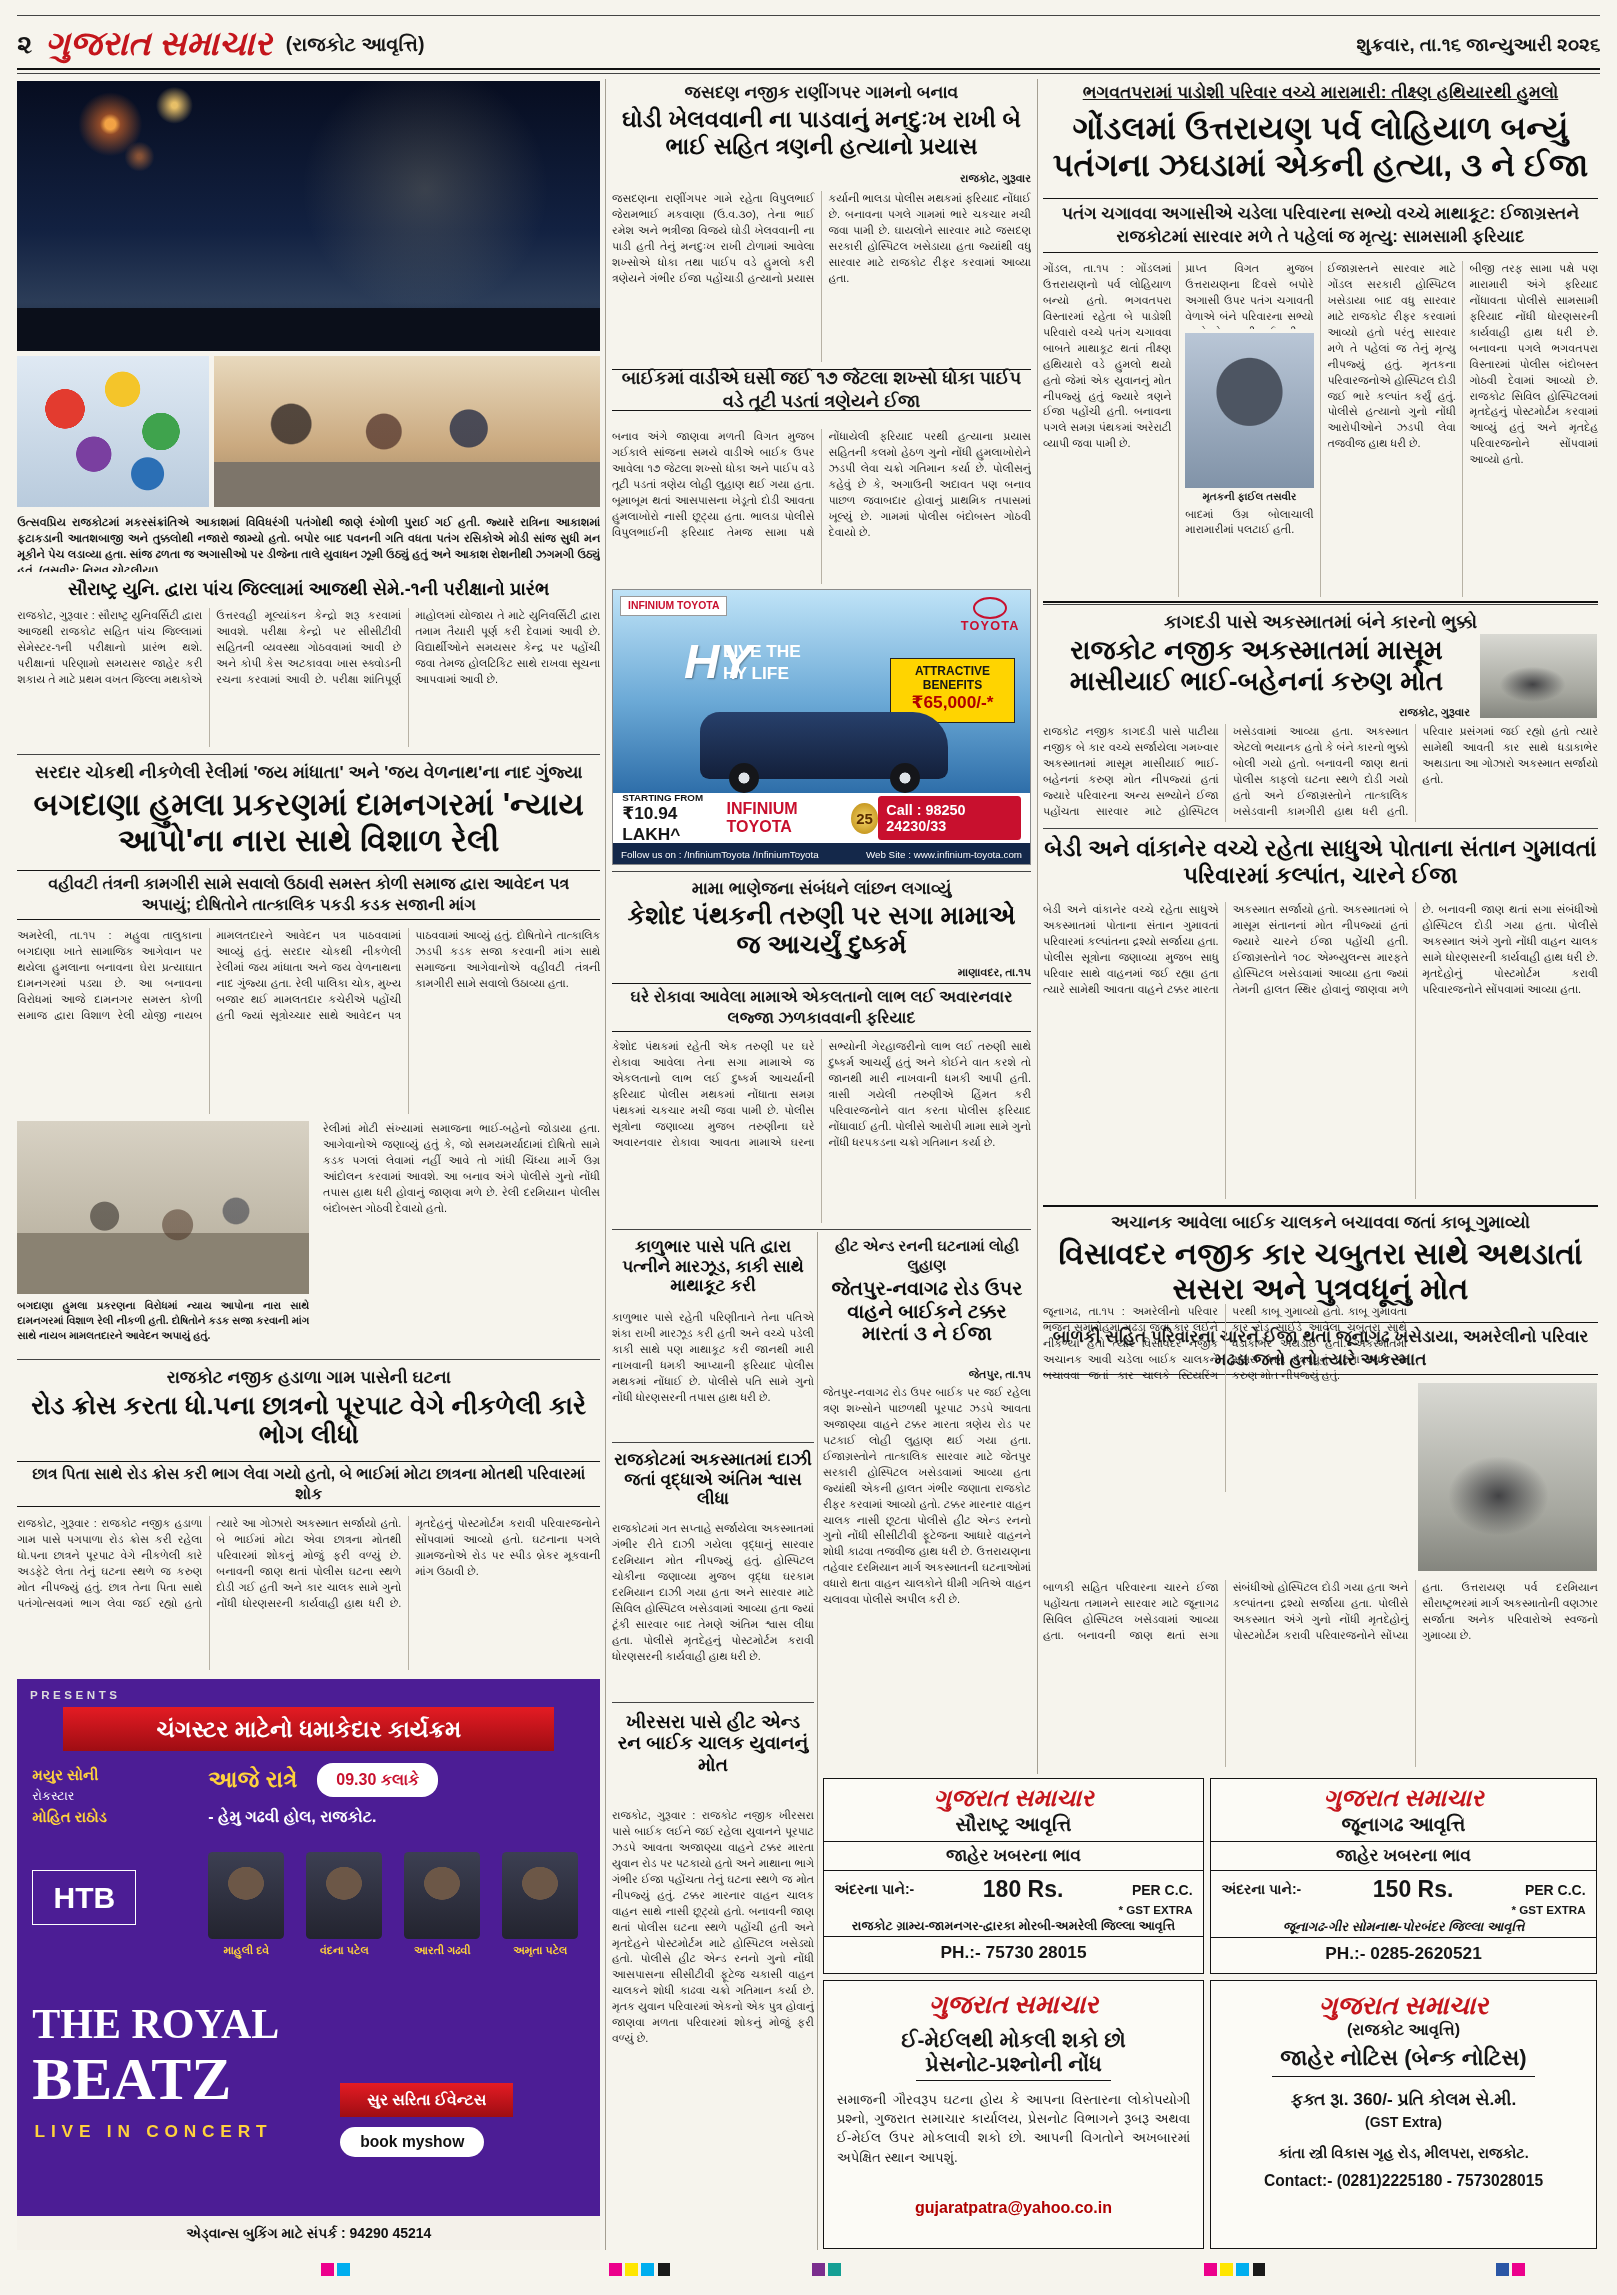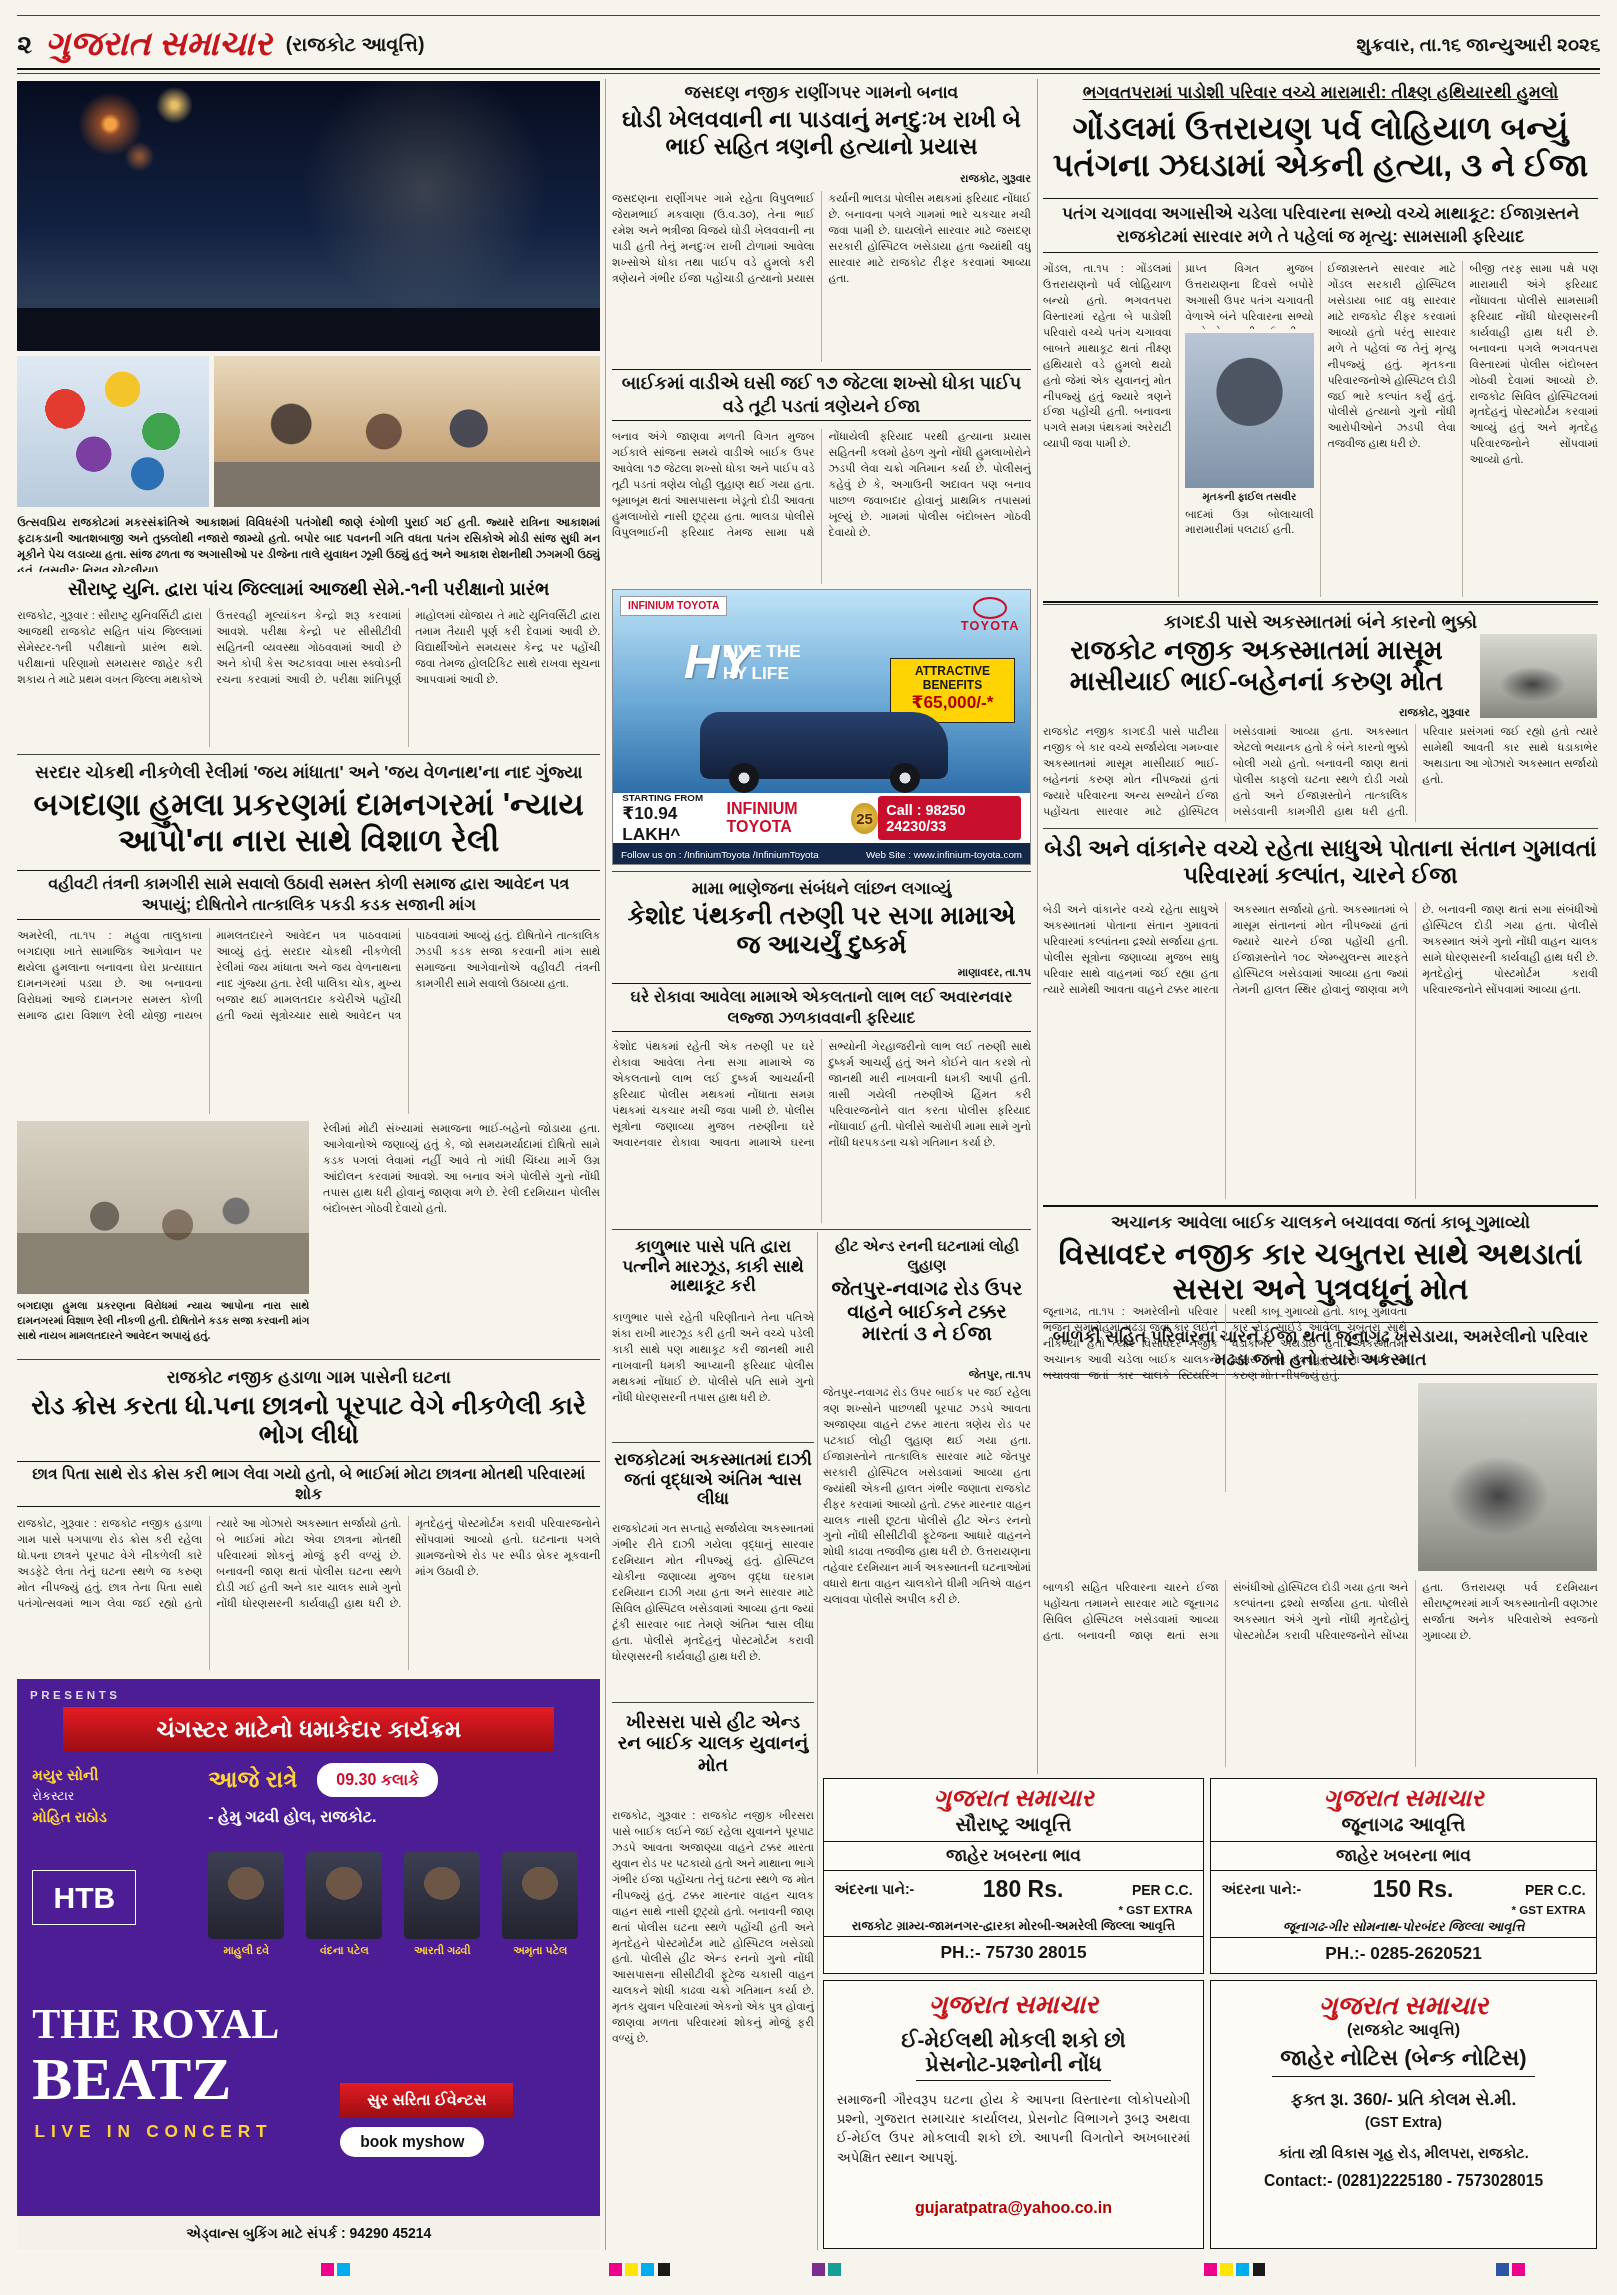--- a/index.html
+++ b/index.html
@@ -160,21 +160,21 @@
   <div class="c-banner" style="position:absolute;left:323px;top:404px;width:173px;height:34px;font-size:15.6px;">સુર સરિતા ઈવેન્ટસ</div>
   <div class="c-pill" style="position:absolute;left:323px;top:448px;width:144px;height:30px;font-size:15.6px;">book myshow</div>
 
   <div style="position:absolute;left:0;bottom:0;width:100%;height:34px;background:#f4f1ea;color:#111;display:flex;align-items:center;justify-content:center;font-size:14px;font-weight:800;">એડ્વાન્સ બુકિંગ માટે સંપર્ક : 94290 45214</div>
 </div>
 
 <div class="abs k" style="left:612px;top:82px;width:419px;font-size:17.3px;">જસદણ નજીક રાણીંગપર ગામનો બનાવ</div>
 <div class="abs hl" style="left:612px;top:106px;width:419px;height:61px;font-size:23px;">ઘોડી ખેલવવાની ના પાડવાનું મનદુઃખ રાખી બે ભાઈ સહિત ત્રણની હત્યાનો પ્રયાસ</div>
 <div class="abs dl" style="left:612px;top:172px;width:419px;">રાજકોટ, ગુરૂવાર</div>
 <div class="abs bt c2" style="left:612px;top:191px;width:419px;height:171px;">જસદણના રાણીંગપર ગામે રહેતા વિપુલભાઈ જેરામભાઈ મકવાણા (ઉ.વ.૩૦), તેના ભાઈ રમેશ અને ભત્રીજા વિજયે ઘોડી ખેલવવાની ના પાડી હતી તેનું મનદુઃખ રાખી ટોળામાં આવેલા શખ્સોએ ધોકા તથા પાઈપ વડે હુમલો કરી ત્રણેયને ગંભીર ઈજા પહોંચાડી હત્યાનો પ્રયાસ કર્યાની ભાલડા પોલીસ મથકમાં ફરિયાદ નોંધાઈ છે. બનાવના પગલે ગામમાં ભારે ચકચાર મચી જવા પામી છે. ઘાયલોને સારવાર માટે જસદણ સરકારી હોસ્પિટલ ખસેડાયા હતા જ્યાંથી વધુ સારવાર માટે રાજકોટ રીફર કરવામાં આવ્યા હતા.</div>
-<div class="abs sh" style="left:612px;top:369px;width:419px;height:52px;font-size:18px;">બાઈકમાં વાડીએ ઘસી જઈ ૧૭ જેટલા શખ્સો ધોકા પાઈપ વડે તૂટી પડતાં ત્રણેયને ઈજા</div>
+<div class="abs sh" style="left:612px;top:369px;width:419px;height:42px;font-size:18px;">બાઈકમાં વાડીએ ઘસી જઈ ૧૭ જેટલા શખ્સો ધોકા પાઈપ વડે તૂટી પડતાં ત્રણેયને ઈજા</div>
 <div class="abs bt c2" style="left:612px;top:429px;width:419px;height:155px;">બનાવ અંગે જાણવા મળતી વિગત મુજબ ગઈકાલે સાંજના સમયે વાડીએ બાઈક ઉપર આવેલા ૧૭ જેટલા શખ્સો ધોકા અને પાઈપ વડે તૂટી પડતાં ત્રણેય લોહી લુહાણ થઈ ગયા હતા. બૂમાબૂમ થતાં આસપાસના ખેડૂતો દોડી આવતા હુમલાખોરો નાસી છૂટ્યા હતા. ભાલડા પોલીસે વિપુલભાઈની ફરિયાદ તેમજ સામા પક્ષે નોંધાયેલી ફરિયાદ પરથી હત્યાના પ્રયાસ સહિતની કલમો હેઠળ ગુનો નોંધી હુમલાખોરોને ઝડપી લેવા ચક્રો ગતિમાન કર્યા છે. પોલીસનું કહેવું છે કે, અગાઉની અદાવત પણ બનાવ પાછળ જવાબદાર હોવાનું પ્રાથમિક તપાસમાં ખૂલ્યું છે. ગામમાં પોલીસ બંદોબસ્ત ગોઠવી દેવાયો છે.</div>
 
 <div class="abs tyt" style="left:612px;top:589px;width:419px;height:276px;">
   <div class="tyt-sky" style="position:absolute;left:0;top:0;width:100%;height:203px;"></div>
   <div style="position:absolute;left:7px;top:5.8px;background:#fff;border:0.6px solid #999;padding:3.5px 7px;font-size:10.4px;font-weight:800;color:#c8102e;">INFINIUM TOYOTA</div>
   <div style="position:absolute;left:23px;top:43px;font-size:49px;font-weight:800;font-style:italic;color:#fff;text-shadow:1.2px 1.2px 1.7px rgba(0,0,0,.35);margin-left:48px;">HY</div>
   <div style="position:absolute;left:110px;top:51px;font-size:17.3px;font-weight:700;color:#fff;">LIVE THE</div>
   <div style="position:absolute;left:110px;top:73px;font-size:17.3px;font-weight:800;color:#fff;">HY LIFE</div>
   <div style="position:absolute;right:10.4px;top:7px;text-align:center;">
     <div style="width:34px;height:22px;border:2.3px solid #c8102e;border-radius:50%;margin:0 auto;"></div>

